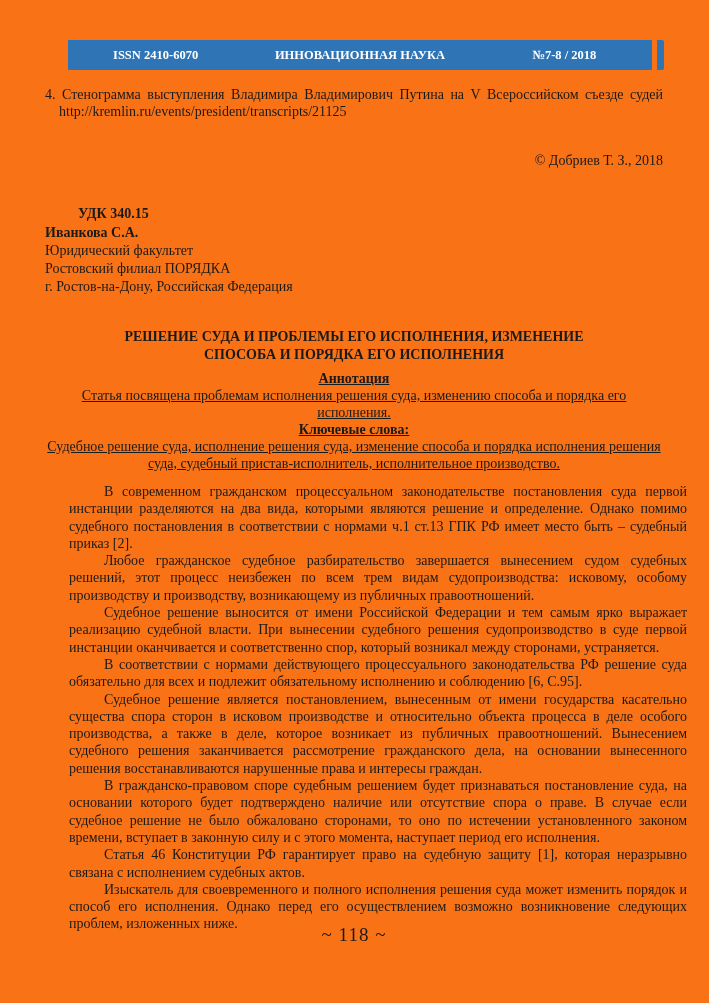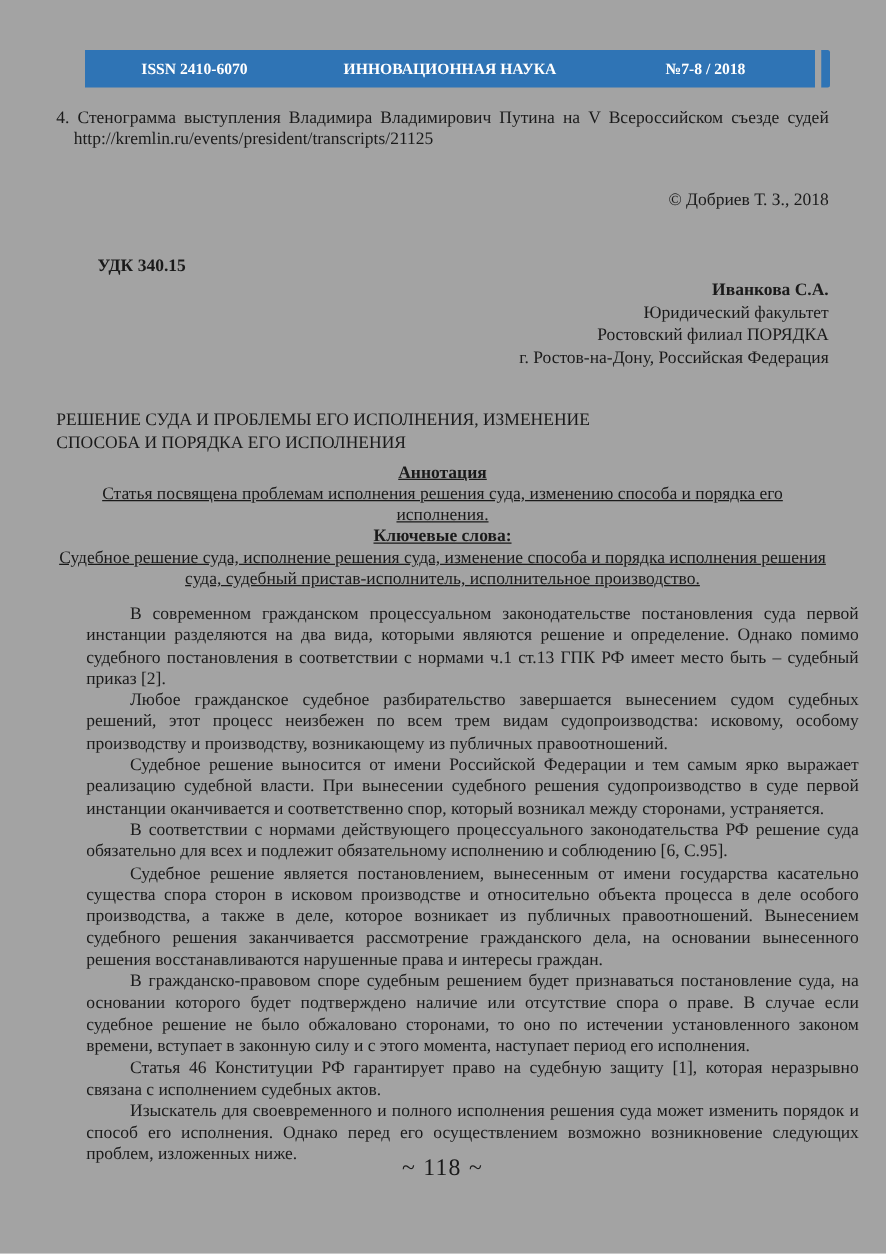--- a/index.html
+++ b/index.html
@@ -1,19 +1,19 @@
 <!DOCTYPE html>
 <html lang="ru"><head>
 <meta charset="utf-8">
 <style>
   html,body{margin:0;padding:0;background:#ffffff;}
   .page{
     position:relative;
     width:709px;height:1003px;
-    background:#a3a3a3;
+    background:#f97316;
     font-family:"Liberation Serif", serif;
     color:#1a1a1a;
     overflow:hidden;
   }
   
   .bar{
     position:absolute;left:68px;top:40px;width:584px;height:30px;
     background:#2f74b5;
     display:grid;grid-template-columns:30% 40% 30%;
     align-items:center;
@@ -24,23 +24,23 @@
     position:absolute;left:657px;top:40px;width:7px;height:30px;
     background:#2f74b5;border-radius:0 2px 2px 0;
   }
   
   .col{position:absolute;left:45px;width:618px;font-size:14px;}
   .ref{top:86px;line-height:17px;}
   .ref-line1{text-align:justify;text-align-last:justify;}
   .ref-line2{text-align:left;margin-left:14px;}
   .copyright{top:120px;text-align:right;line-height:17px;margin-top:32px;}
   .udk{position:absolute;left:78px;top:206px;font-size:14px;font-weight:bold;}
-  .authors{top:224px;text-align:right;line-height:18px;}
+  .authors{top:224px;line-height:18px;}
   .authors .author-name{font-weight:bold;}
-  .title{top:328px;text-align:left;font-weight:normal;line-height:18px;}
+  .title{top:328px;text-align:center;font-weight:bold;line-height:18px;}
   .abstract{top:370px;text-align:center;line-height:17px;text-decoration:underline;}
   .abstract .hd{font-weight:bold;}
   .body{top:483px;text-align:justify;line-height:17.3px;margin-left:24px;}
   .body p{margin:0;text-indent:35px;}
   .footer{top:924px;text-align:center;font-size:19px;letter-spacing:1px;}
 </style>
 </head>
 <body>
 
 <div class="page">

